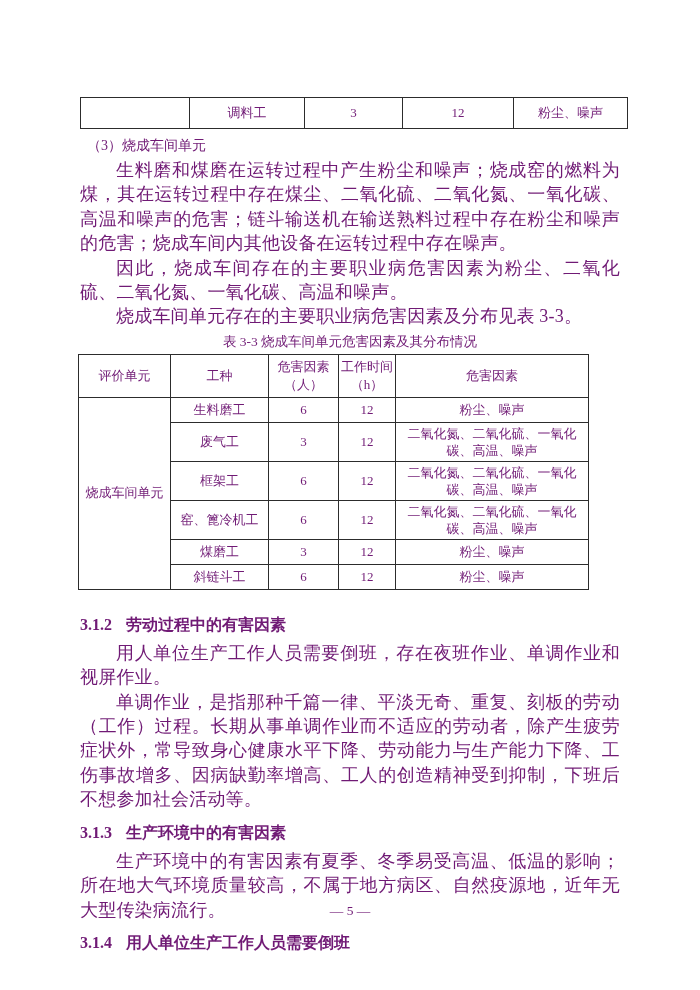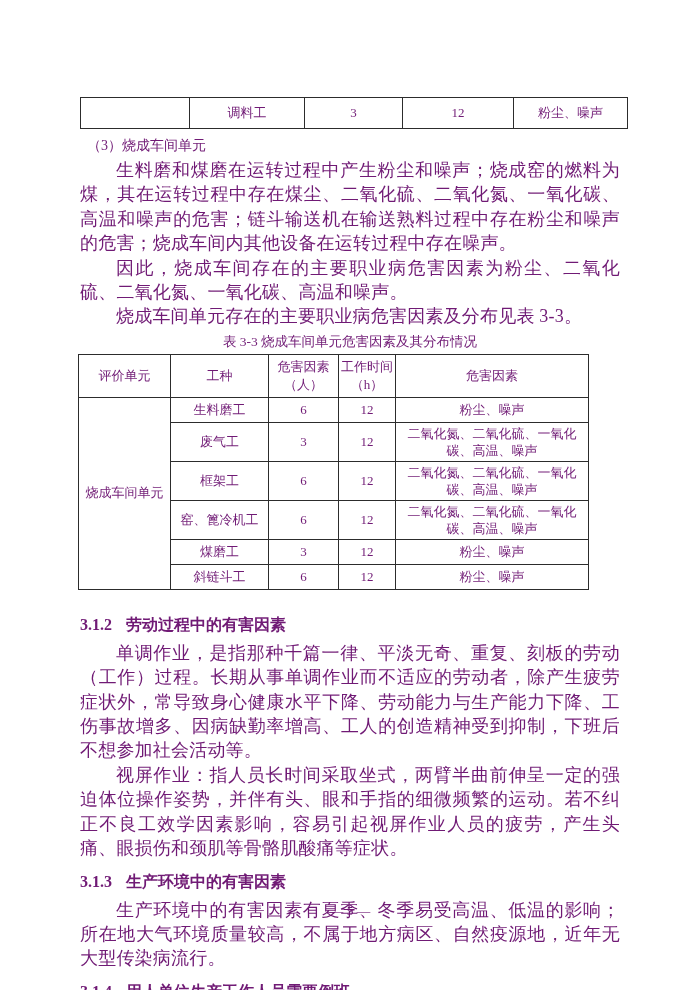--- a/index.html
+++ b/index.html
@@ -150,22 +150,22 @@
       <tr>
         <td>斜链斗工</td>
         <td>6</td>
         <td>12</td>
         <td class="hazard">粉尘、噪声</td>
       </tr>
     </tbody>
       </table>
 
     <h4 class="sec-heading mt-sec"><span class="num">3.1.2</span><span>劳动过程中的有害因素</span></h4>
+    <p class="body">用人单位生产工作人员需要倒班，存在夜班作业、单调作业和视屏作业。</p>
     <p class="body">单调作业，是指那种千篇一律、平淡无奇、重复、刻板的劳动（工作）过程。长期从事单调作业而不适应的劳动者，除产生疲劳症状外，常导致身心健康水平下降、劳动能力与生产能力下降、工伤事故增多、因病缺勤率增高、工人的创造精神受到抑制，下班后不想参加社会活动等。</p>
-    <p class="body">视屏作业：指人员长时间采取坐式，两臂半曲前伸呈一定的强迫体位操作姿势，并伴有头、眼和手指的细微频繁的运动。若不纠正不良工效学因素影响，容易引起视屏作业人员的疲劳，产生头痛、眼损伤和颈肌等骨骼肌酸痛等症状。</p>
 
     <h4 class="sec-heading mt-small"><span class="num">3.1.3</span><span>生产环境中的有害因素</span></h4>
     <p class="body">生产环境中的有害因素有夏季、冬季易受高温、低温的影响；所在地大气环境质量较高，不属于地方病区、自然疫源地，近年无大型传染病流行。</p>
 
     <h4 class="sec-heading mt-small"><span class="num">3.1.4</span><span>用人单位生产工作人员需要倒班</span></h4>
 
   </div>
 
   <div class="footer">— 5 —</div>
 </div>

